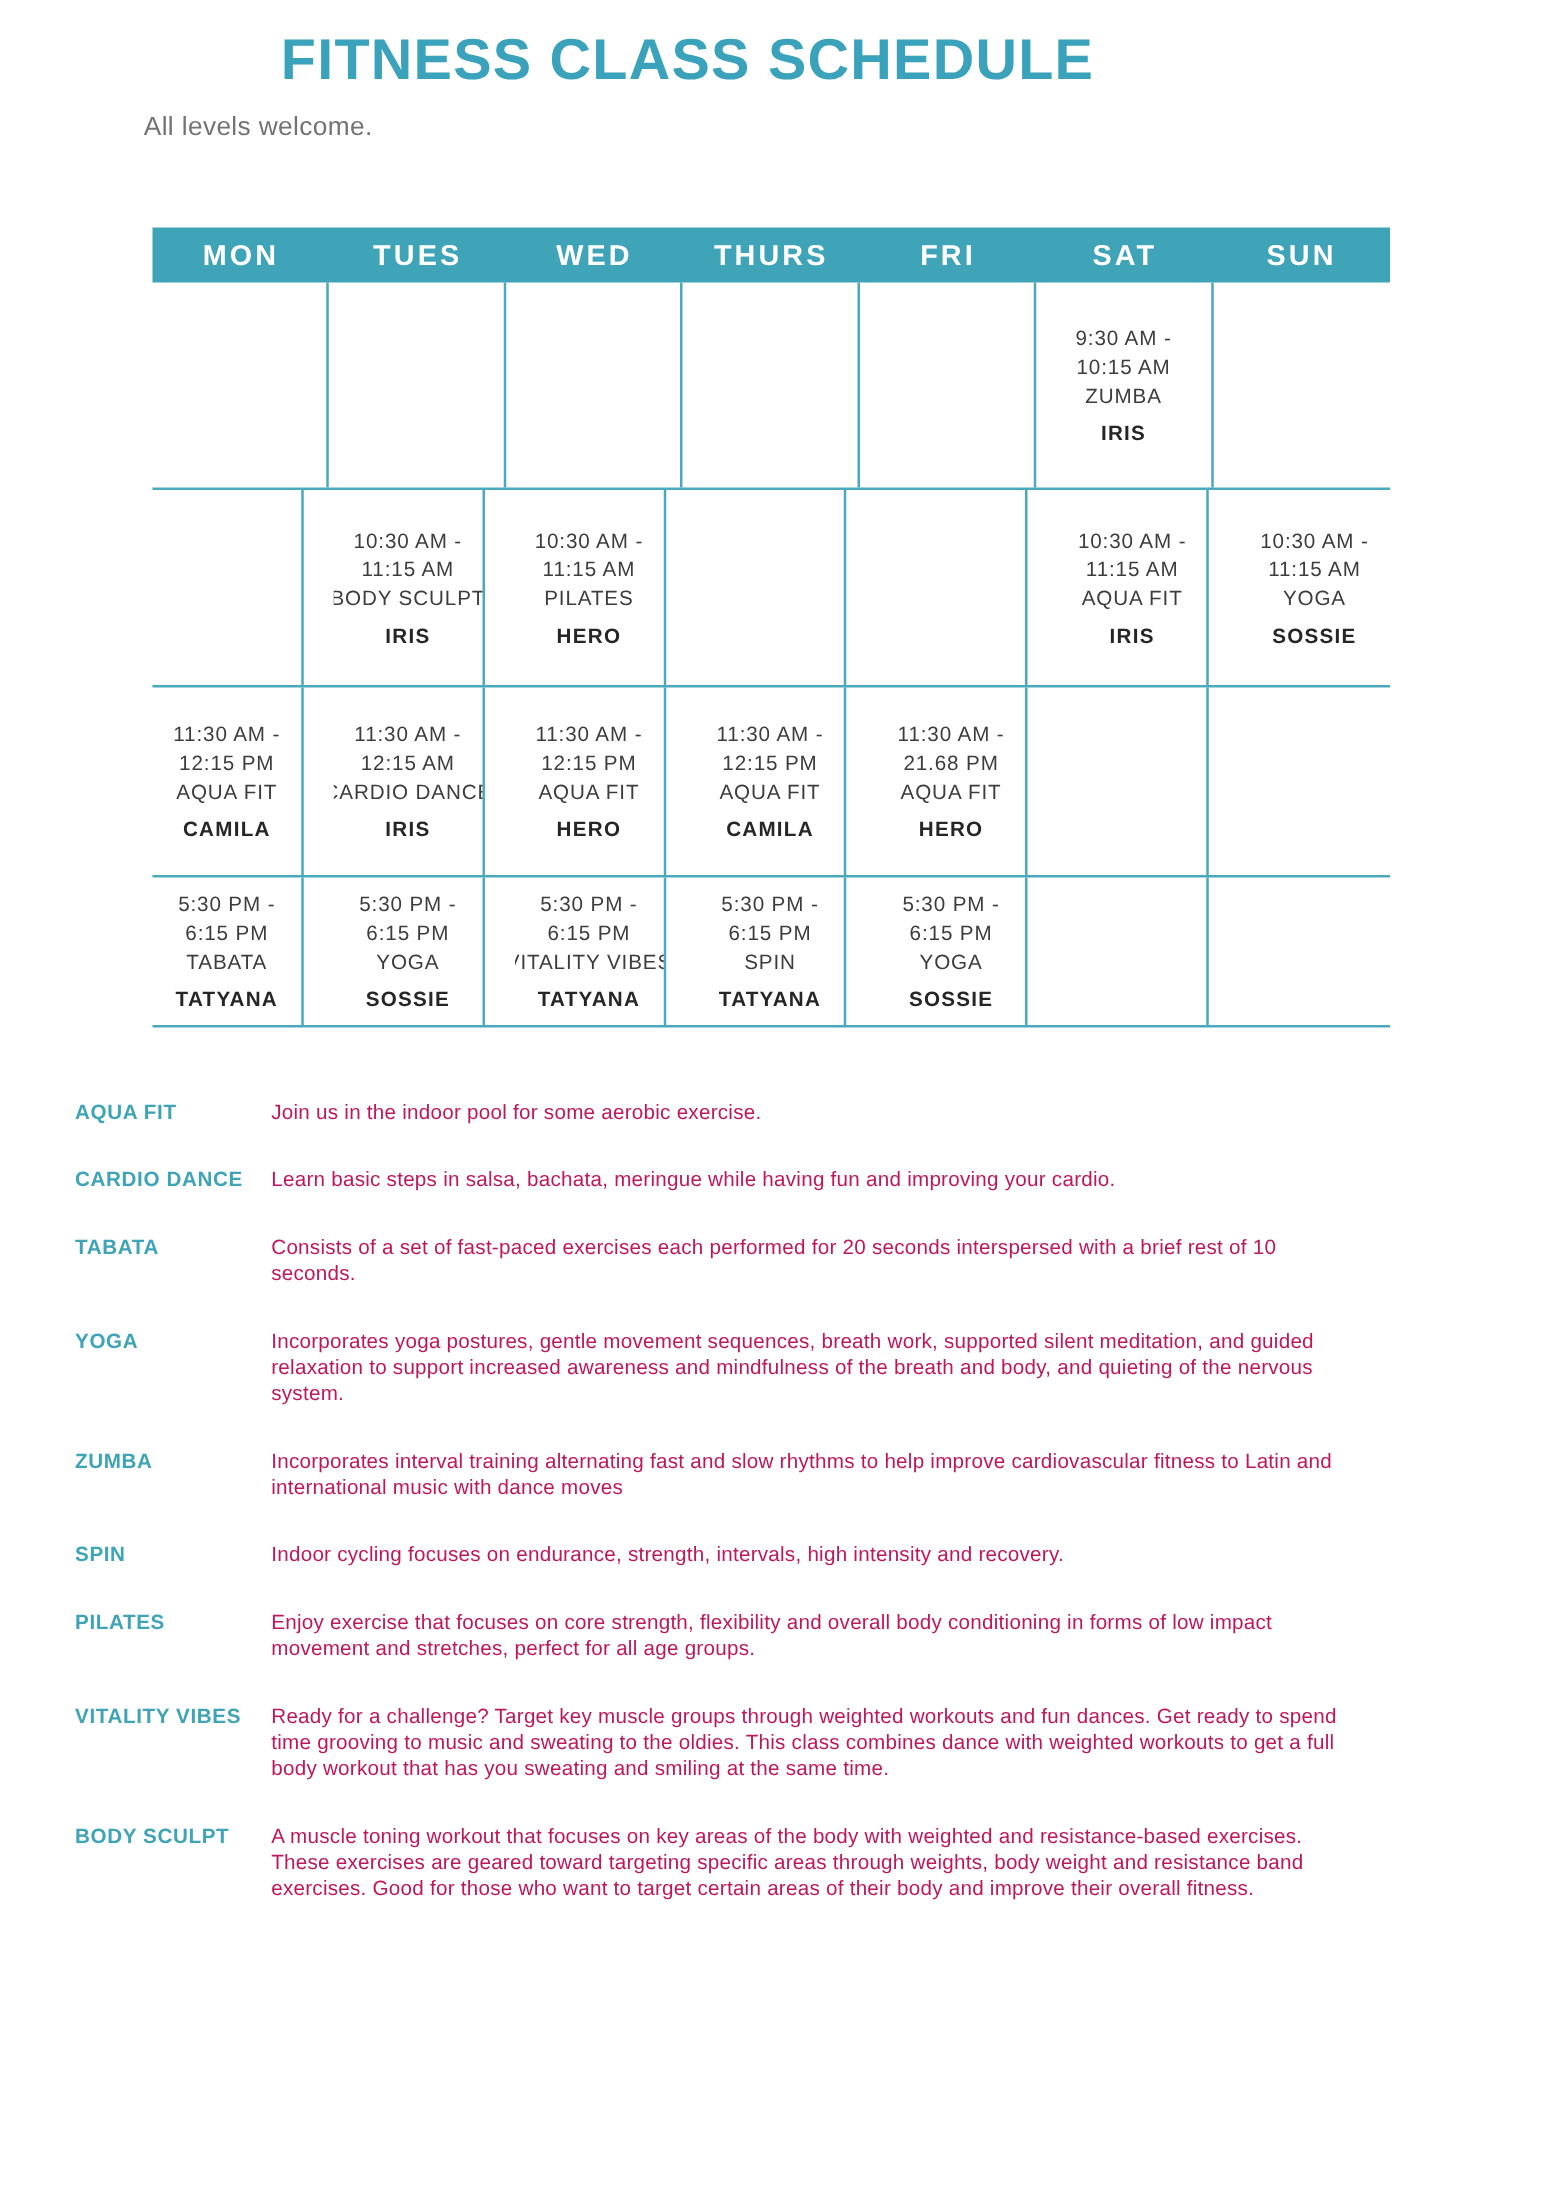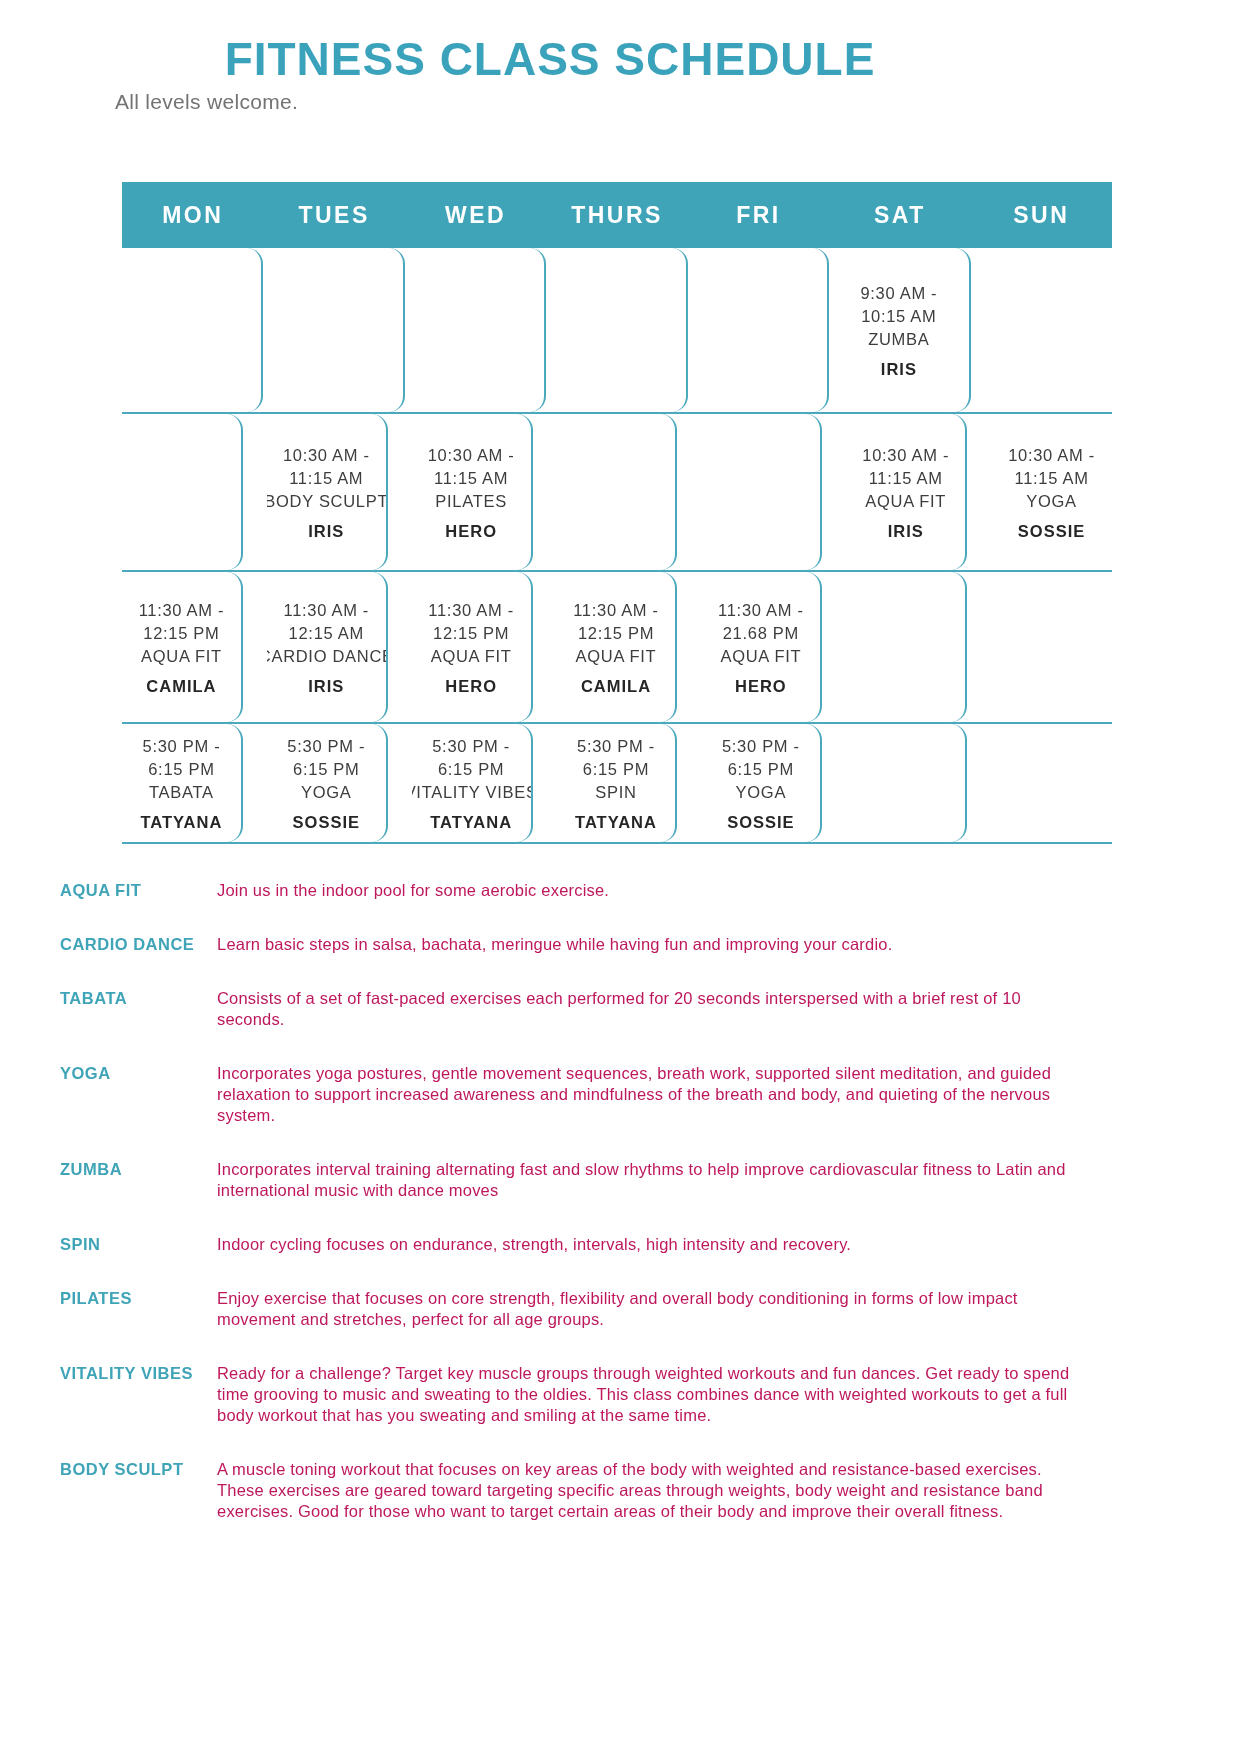--- a/index.html
+++ b/index.html
@@ -3,53 +3,52 @@
 <meta charset="utf-8">
 <style>
   * { margin:0; padding:0; box-sizing:border-box; }
   html,body { background:#ffffff; }
   body {
     width:1240px; min-height:1759px; position:relative;
     font-family:"Liberation Sans","DejaVu Sans",sans-serif;
     color:#3d3d3d;
   }
   .title {
-    position:absolute; top:32px; left:0; width:1100px;
+    position:absolute; top:20px; left:0; width:1100px;
     text-align:center; font-size:46px; font-weight:800;
     letter-spacing:1px; color:#3aa2bb;
   }
   .subtitle {
     position:absolute; top:90px; left:115px;
     font-size:21px; color:#737373; letter-spacing:0.3px;
   }
   .schedule {
     position:absolute; top:182px; left:122px; width:990px;
   }
   .header-row {
     display:grid; grid-template-columns:repeat(7,1fr);
-    background:#3fa4b7; height:66px; align-items:center;
+    background:#3fa4b7; height:44px; align-items:center;
   }
   .day {
     text-align:center; color:#ffffff; font-size:23px;
     font-weight:700; letter-spacing:2.5px;
   }
   .grid-body { border-bottom:2px solid #4ba9bd; }
   .row {
     display:grid; grid-template-columns:repeat(7,1fr);
   }
   .row + .row { border-top:2px solid #4ba9bd;gap:24px; }
   .row1 { height:164px; }
   .row2 { height:158px; }
   .row3 { height:152px; }
   .row4 { height:120px; }
   .cell {
     display:flex; flex-direction:column; justify-content:center;
     align-items:center; text-align:center; overflow:hidden;
     padding:4px 1px;
-    border-radius:16px;
   }
   .cell:not(:last-child){ border-right:2px solid #4ba9bd; }
   .cell .t {
     font-size:16.5px; line-height:23px; letter-spacing:0.7px;
     color:#3d3d3d; white-space:nowrap;
   }
   .cell .instructor {
     margin-top:9px; font-size:16.5px; font-weight:700;
     letter-spacing:1px; color:#262626;
   }

